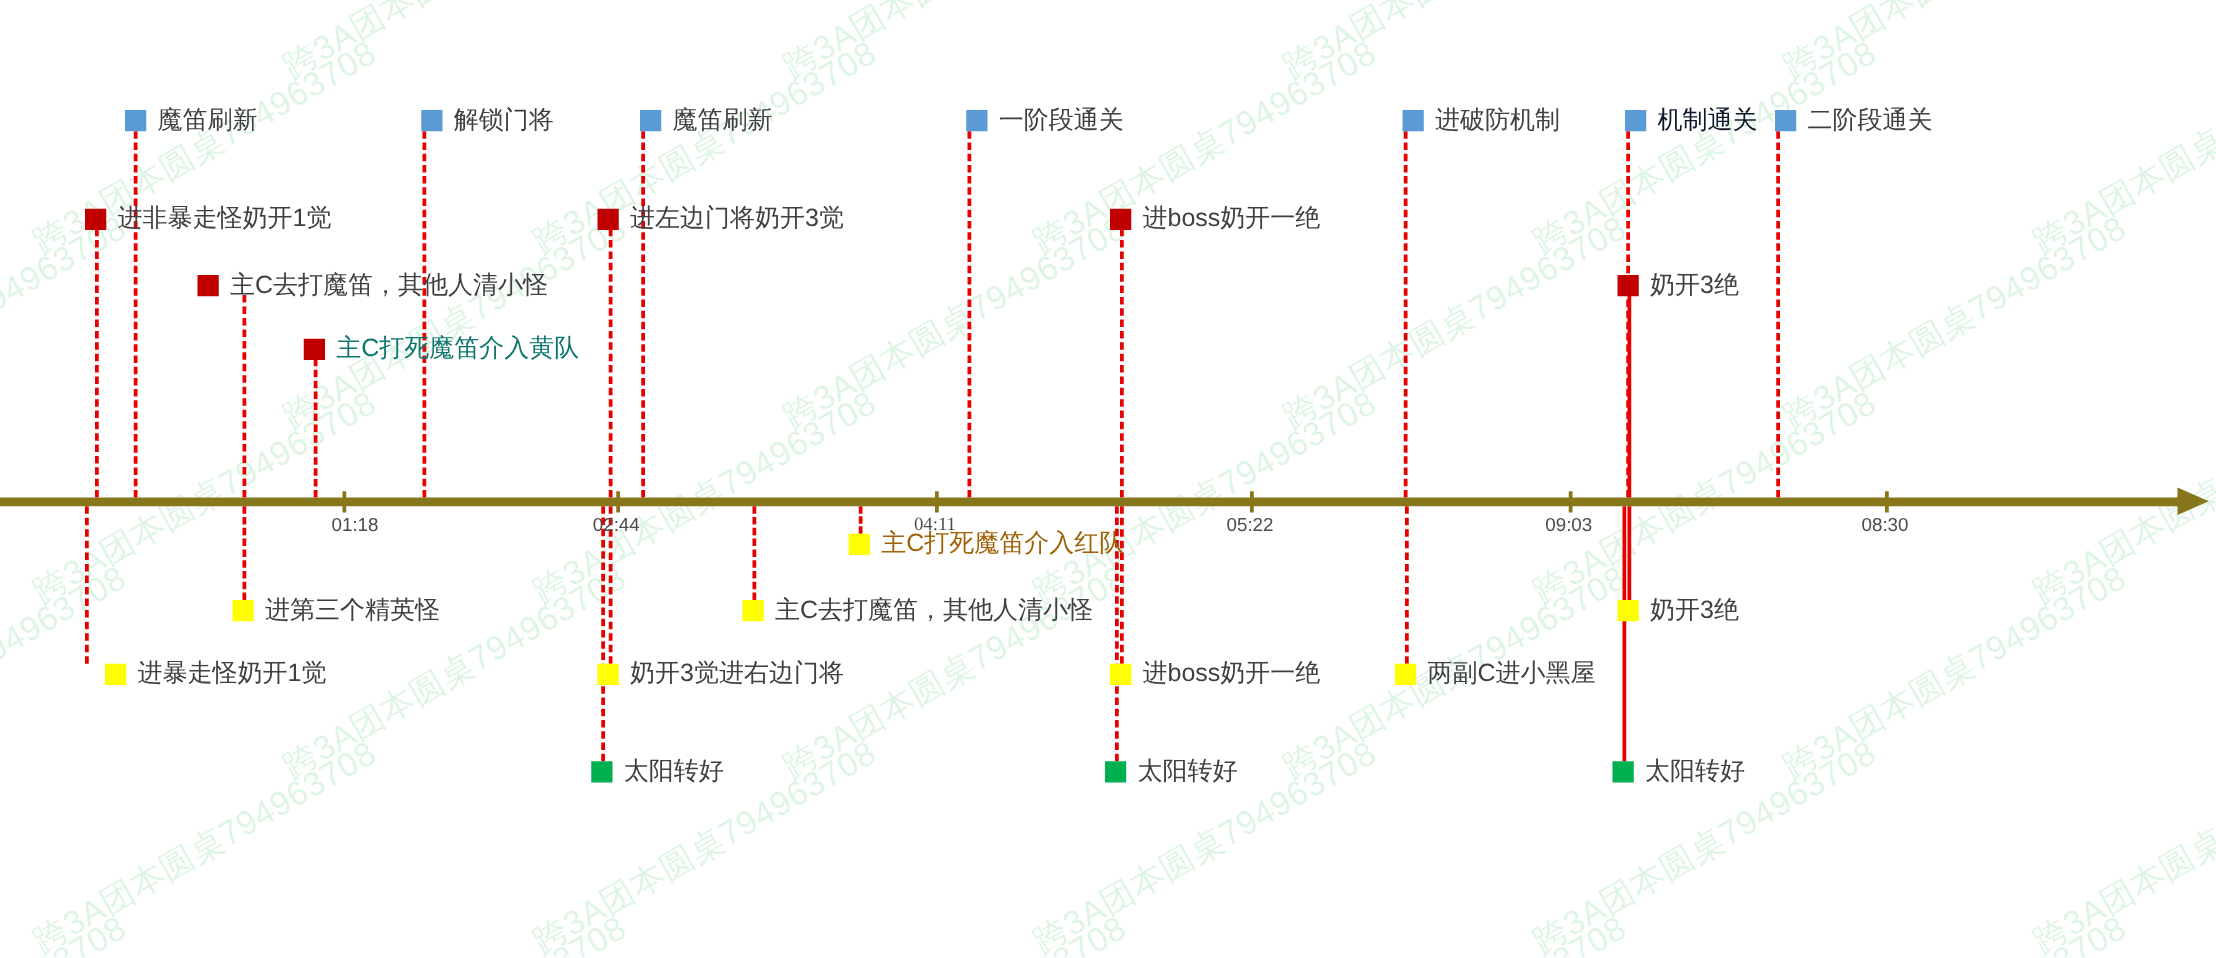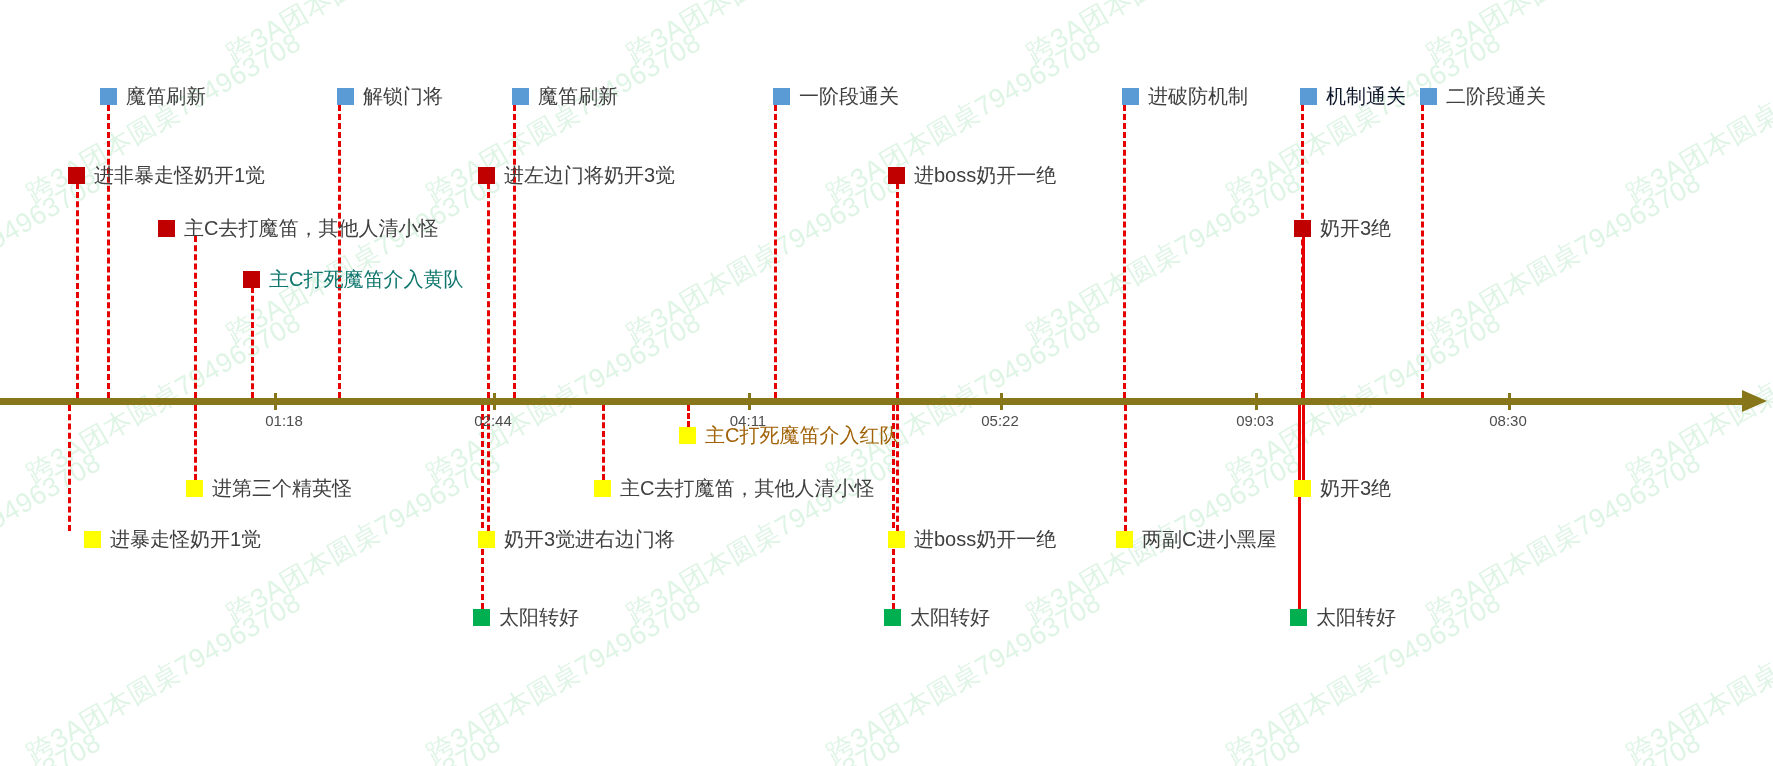--- a/index.html
+++ b/index.html
@@ -182,21 +182,21 @@
     </div>
 
   <div class="axis-line"></div>
   <div class="axis-arrow"></div>
   <div id="ticks">
       <div class="tick" style="left: 274px; background: rgb(135, 118, 26);"></div>
       <div class="tick-label" style="left: 284px;">01:18</div>
       <div class="tick" style="left: 493px; background: rgb(135, 118, 26);"></div>
       <div class="tick-label" style="left: 493px;">02:44</div>
       <div class="tick" style="left: 748px; background: rgb(135, 118, 26);"></div>
-      <div class="tick-label" style="left: 748px;">04:11</div>
+      <div class="tick-label" style="left: 748px; font-family: Liberation Serif, serif;">04:11</div>
       <div class="tick" style="left: 1000px; background: rgb(135, 118, 26);"></div>
       <div class="tick-label" style="left: 1000px;">05:22</div>
       <div class="tick" style="left: 1255px; background: rgb(135, 118, 26);"></div>
       <div class="tick-label" style="left: 1255px;">09:03</div>
       <div class="tick" style="left: 1508px; background: rgb(135, 118, 26);"></div>
       <div class="tick-label" style="left: 1508px;">08:30</div>
     </div>
 
   <div id="events">
       <div class="event" style="left: 100px; top: 96px;">

